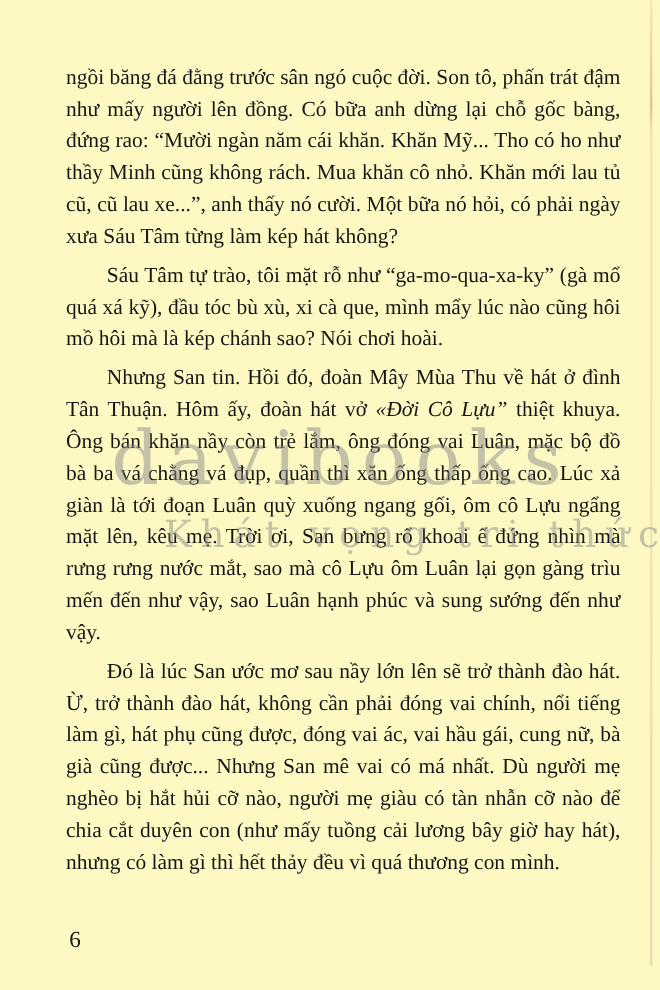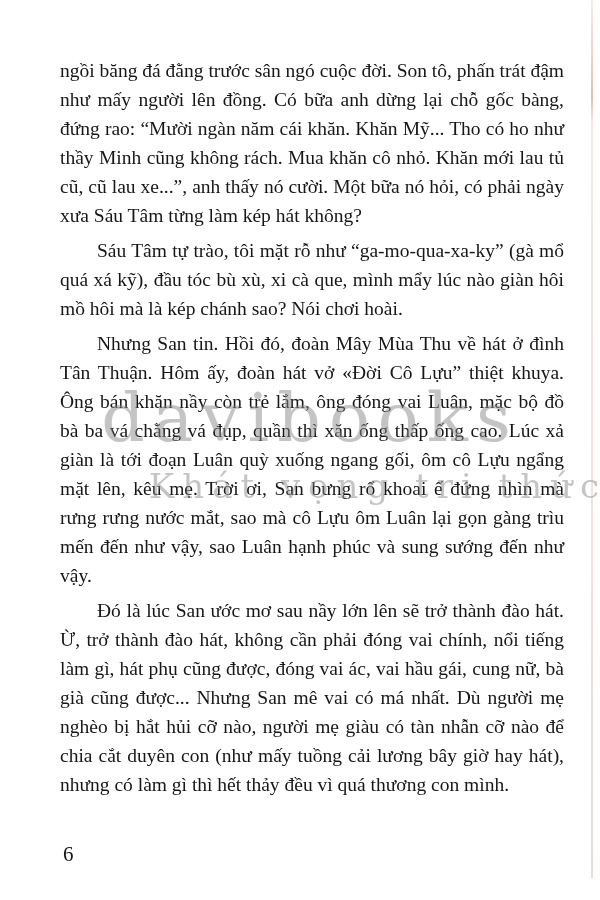--- a/index.html
+++ b/index.html
@@ -5,21 +5,21 @@
   html, body {
     margin: 0;
     padding: 0;
     background: #e8e8e8;
   }
   .page {
     position: relative;
     width: 600px;
     height: 900px;
     margin: 0 auto;
-    background: #ffffff;
+    background: #fef9c3;
     overflow: hidden;
     font-family: "Liberation Serif", serif;
     color: #161616;
   }
   .text-block {
     position: absolute;
     left: 60px;
     top: 56px;
     width: 504px;
     font-size: 19.5px;
@@ -27,20 +27,21 @@
     text-align: justify;
     z-index: 1;
   }
   .para {
     margin: 0 0 6px 0;
   }
   .para.indent {
     text-indent: 37px;
   }
   .italic-title {
+    font-style: italic;
   }
   .watermark {
     position: absolute;
     top: 372px;
     left: 30px;
     width: 560px;
     text-align: center;
     color: #8a8a8a;
     opacity: 0.5;
     pointer-events: none;
@@ -89,21 +90,21 @@
 </style>
 </head>
 <body>
 
 <div class="page">
 
   <div class="scan-edge-line"></div>
 
   <div class="text-block">
     <p class="para">ngồi băng đá đằng trước sân ngó cuộc đời. Son tô, phấn trát đậm như mấy người lên đồng. Có bữa anh dừng lại chỗ gốc bàng, đứng rao: “Mười ngàn năm cái khăn. Khăn Mỹ... Tho có ho như thầy Minh cũng không rách. Mua khăn cô nhỏ. Khăn mới lau tủ cũ, cũ lau xe...”, anh thấy nó cười. Một bữa nó hỏi, có phải ngày xưa Sáu Tâm từng làm kép hát không?</p>
-    <p class="para indent">Sáu Tâm tự trào, tôi mặt rỗ như “ga-mo-qua-xa-ky” (gà mổ quá xá kỹ), đầu tóc bù xù, xi cà que, mình mẩy lúc nào giàn hôi mồ hôi mà là kép chánh sao? Nói chơi hoài.</p>
+    <p class="para indent">Sáu Tâm tự trào, tôi mặt rỗ như “ga-mo-qua-xa-ky” (gà mổ quá xá kỹ), đầu tóc bù xù, xi cà que, mình mẩy lúc nào cũng hôi mồ hôi mà là kép chánh sao? Nói chơi hoài.</p>
     <p class="para indent"><span>Nhưng San tin. Hồi đó, đoàn Mây Mùa Thu về hát ở đình Tân Thuận. Hôm ấy, đoàn hát vở </span><span class="italic-title">«Đời Cô Lựu”</span><span> thiệt khuya. Ông bán khăn nầy còn trẻ lắm, ông đóng vai Luân, mặc bộ đồ bà ba vá chằng vá đụp, quần thì xăn ống thấp ống cao. Lúc xả giàn là tới đoạn Luân quỳ xuống ngang gối, ôm cô Lựu ngẩng mặt lên, kêu mẹ. Trời ơi, San bưng rổ khoai ế đứng nhìn mà rưng rưng nước mắt, sao mà cô Lựu ôm Luân lại gọn gàng trìu mến đến như vậy, sao Luân hạnh phúc và sung sướng đến như vậy.</span></p>
     <p class="para indent">Đó là lúc San ước mơ sau nầy lớn lên sẽ trở thành đào hát. Ừ, trở thành đào hát, không cần phải đóng vai chính, nổi tiếng làm gì, hát phụ cũng được, đóng vai ác, vai hầu gái, cung nữ, bà già cũng được... Nhưng San mê vai có má nhất. Dù người mẹ nghèo bị hắt hủi cỡ nào, người mẹ giàu có tàn nhẫn cỡ nào để chia cắt duyên con (như mấy tuồng cải lương bây giờ hay hát), nhưng có làm gì thì hết thảy đều vì quá thương con mình.</p>
   </div>
 
   <div class="watermark">
     <div class="wm-main">davibooks</div>
     <div class="wm-sub">Khát vọng tri thức</div>
   </div>
 
   <div class="page-number">6</div>

